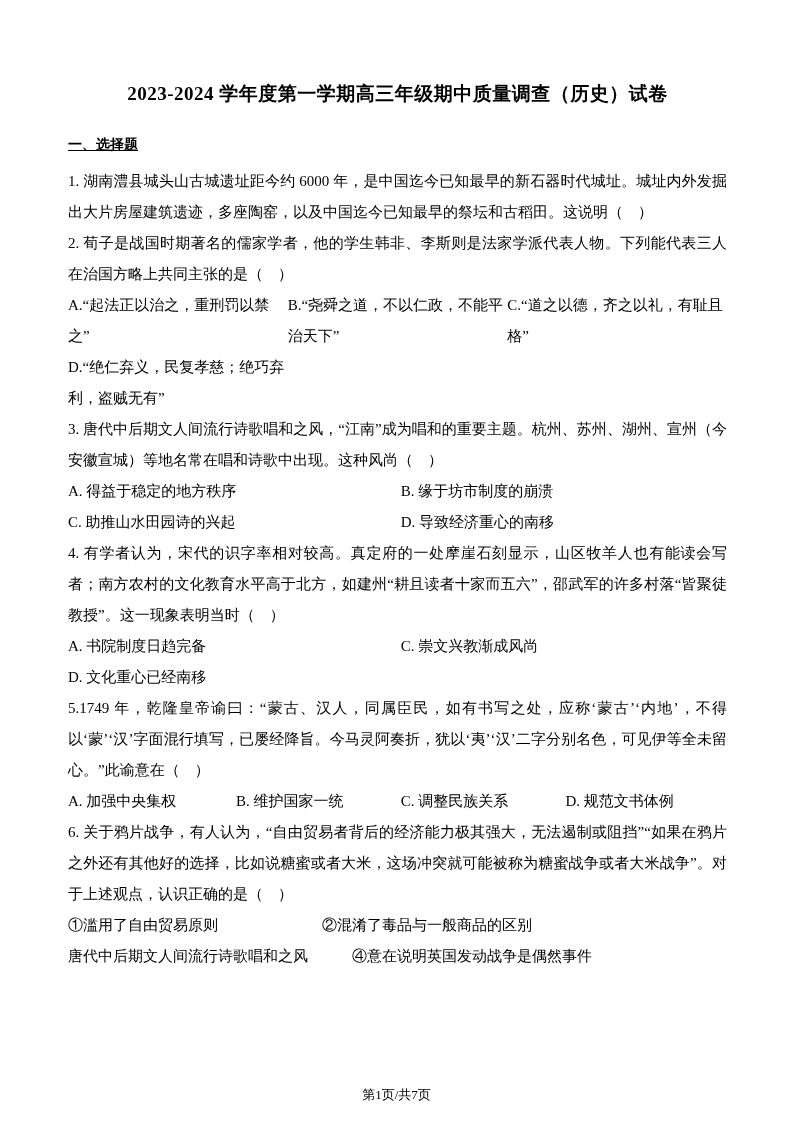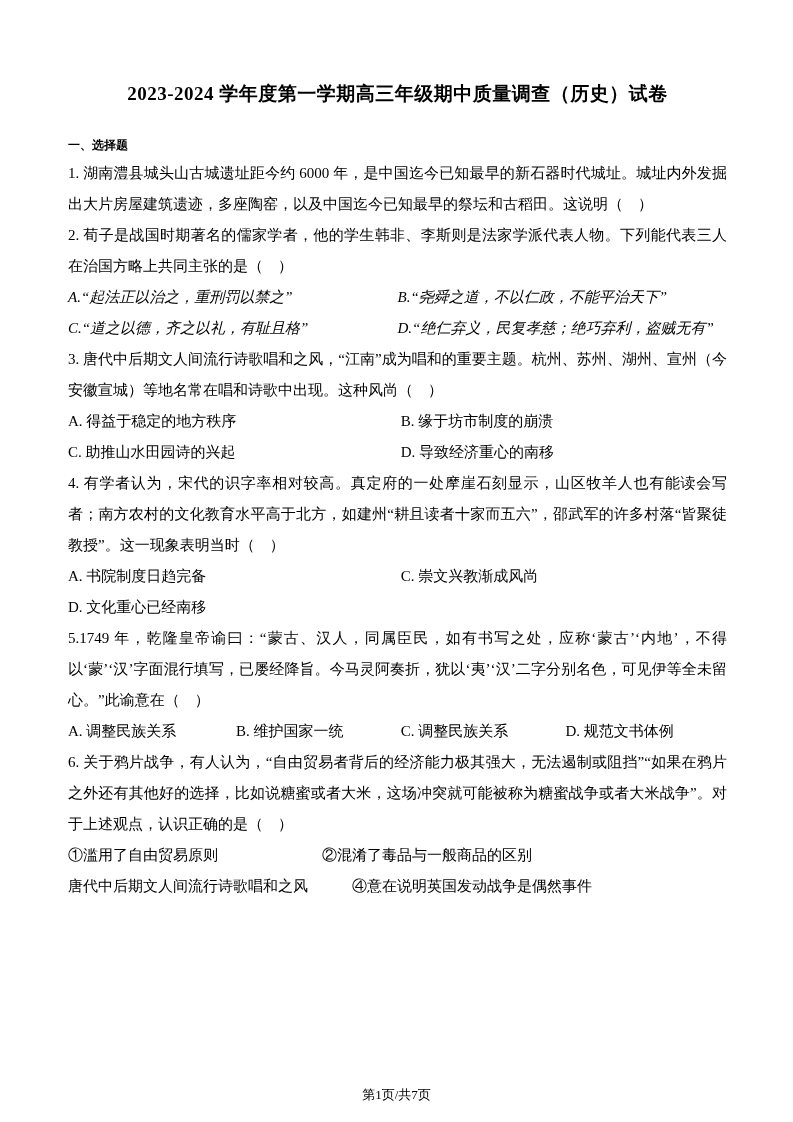--- a/index.html
+++ b/index.html
@@ -19,41 +19,41 @@
     position: relative;
   }
   .paper-title {
     font-size: 19px;
     font-weight: 700;
     text-align: center;
     line-height: 28px;
     letter-spacing: 0.5px;
   }
   .section-header {
-    margin: 26px 0 2px 0;
-    font-size: 12px;
+    margin: 26px 0 10px 0;
+    font-size: 14px;
     font-weight: 700;
     line-height: 22px;
+    text-decoration: underline;
   }
   .question { font-size: 15px; }
   .stem {
     line-height: 31px;
     text-align: justify;
     text-justify: inter-ideograph;
   }
   .opts { line-height: 31px; }
   .opts span { display: block; }
   .opts-2col {
     display: grid;
     grid-template-columns: 50.5% 1fr;
   }
   .opts-1col {
     display: grid;
-    grid-template-columns: 1fr 1fr;
-    font-style: italic;
+    grid-template-columns: 1fr 1fr 1fr;
   }
   .opts-4col {
     display: grid;
     grid-template-columns: 25.5% 25% 25% 1fr;
   }
   .opts-pairs .pair-row { display: grid; }
   .pair-row.row-a { grid-template-columns: 230px 1fr; gap: 24px; }
   .pair-row.row-b { grid-template-columns: 284px 1fr; }
   .page-footer {
     position: absolute;
@@ -103,21 +103,21 @@
     <div class="opts opts-2col">
       <span>A. 书院制度日趋完备</span>
       <span>C. 崇文兴教渐成风尚</span>
       <span>D. 文化重心已经南移</span>
     </div>
   </div>
 
   <div class="question">
     <p class="stem">5.1749 年，乾隆皇帝谕曰：“蒙古、汉人，同属臣民，如有书写之处，应称‘蒙古’‘内地’，不得以‘蒙’‘汉’字面混行填写，已屡经降旨。今马灵阿奏折，犹以‘夷’‘汉’二字分别名色，可见伊等全未留心。”此谕意在（　）</p>
     <div class="opts opts-4col">
-      <span>A. 调整民族关系</span>
+      <span>A. 加强中央集权</span>
       <span>B. 维护国家一统</span>
       <span>C. 调整民族关系</span>
       <span>D. 规范文书体例</span>
     </div>
   </div>
 
   <div class="question">
     <p class="stem">6. 关于鸦片战争，有人认为，“自由贸易者背后的经济能力极其强大，无法遏制或阻挡”“如果在鸦片之外还有其他好的选择，比如说糖蜜或者大米，这场冲突就可能被称为糖蜜战争或者大米战争”。对于上述观点，认识正确的是（　）</p>
     <div class="opts opts-pairs">
       <div class="pair-row row-a">

